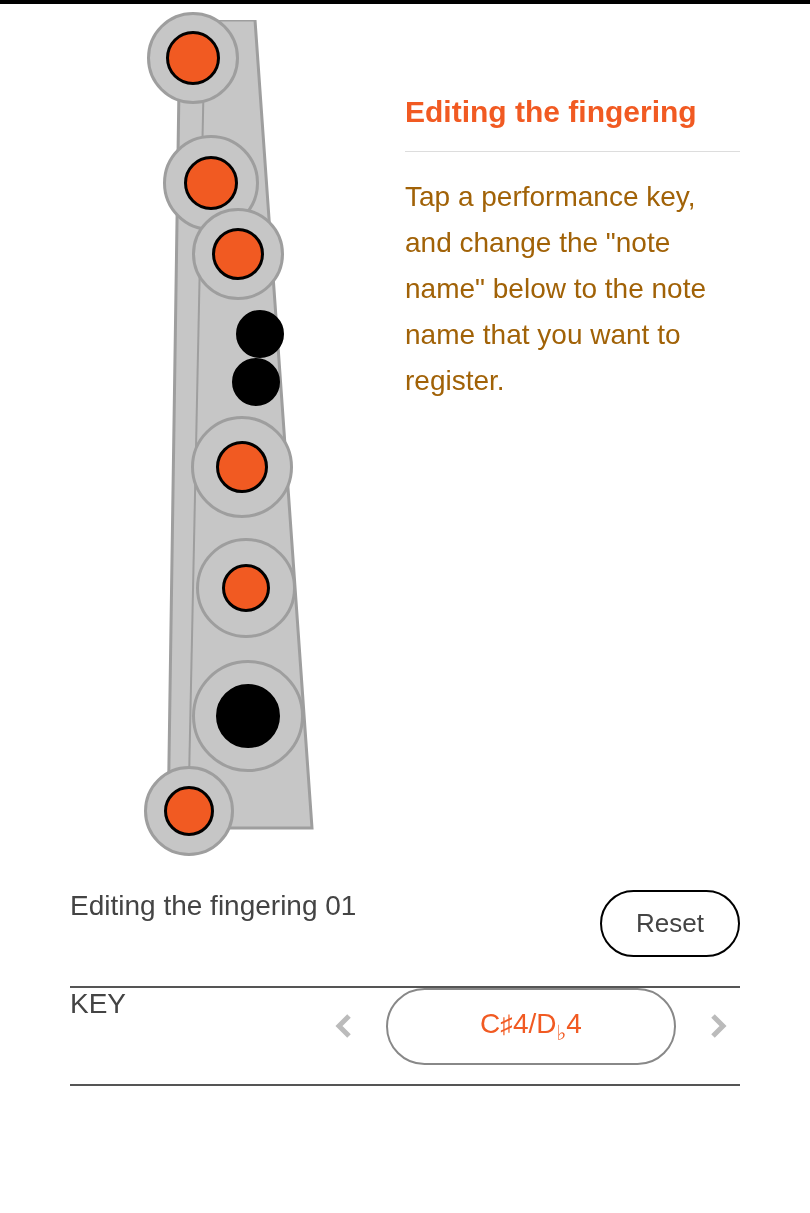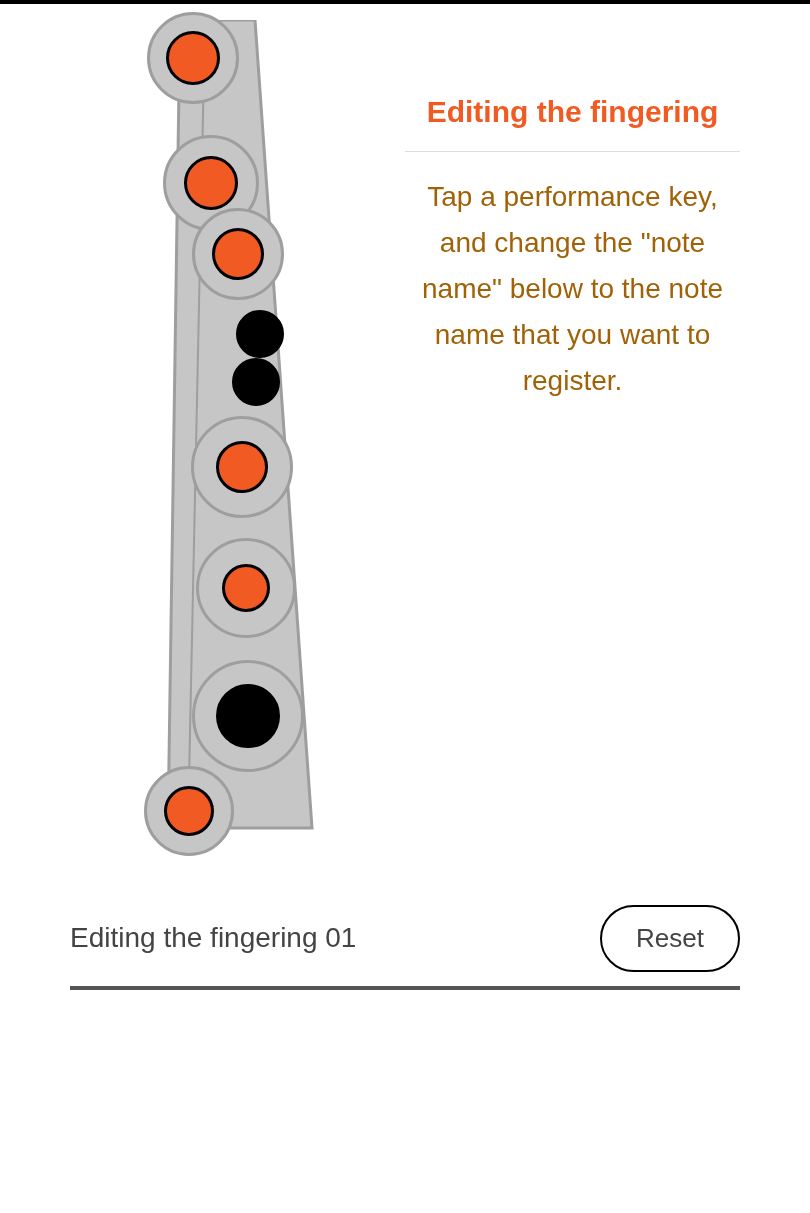--- a/index.html
+++ b/index.html
@@ -43,21 +43,20 @@
     border: 3px solid #000;
   }
   .hole.orange { background: #f15a22; }
   .hole.black  { background: #000; }
   
   .panel {
     position: absolute;
     left: 405px;
     top: 95px;
     width: 335px;
-    text-align: center;
   }
   .panel h2 {
     color: #f15a22;
     font-size: 30px;
     font-weight: 600;
     padding-bottom: 22px;
     border-bottom: 1px solid #ddd;
     margin-bottom: 22px;
   }
   .panel p {
@@ -66,21 +65,21 @@
     color: #a16207;
   }
   
   .rows {
     position: absolute;
     left: 70px; right: 70px;
     top: 890px;
   }
   .row {
     display: flex;
-    align-items: center;
+    align-items: flex-start;
     justify-content: space-between;
     min-height: 96px;
   }
   .hr {
     height: 2px;
     background: #555;
     margin: 0;
   }
   .row-label {
     font-size: 28px;
@@ -161,14 +160,32 @@
   <h2>Editing the fingering</h2>
   <p>Tap a performance key, and change the "note name" below to the note name that you want to register.</p>
 </div>
 
 <div class="rows">
   <div class="row">
     <span class="row-label">Editing the fingering 01</span>
     <button class="btn-outline">Reset</button>
   </div>
   <div class="hr"></div>
+  <div class="row">
+    <span class="row-label">KEY</span>
+    <div class="key-row">
+      <div class="chev">
+        <svg viewBox="0 0 24 24" width="30" height="30">
+            <polyline points="16 4 8 12 16 20"></polyline>
+          </svg>
+      </div>
+      <button class="note-pill">
+        <span>C<span style="font-size:0.9em;">♯</span>4/D<span class="sub">♭</span>4</span>
+      </button>
+      <div class="chev">
+        <svg viewBox="0 0 24 24" width="30" height="30">
+            <polyline points="8 4 16 12 8 20"></polyline>
+          </svg>
+      </div>
+    </div>
+  </div>
   <div class="hr"></div>
 </div>
 
 </body></html>

